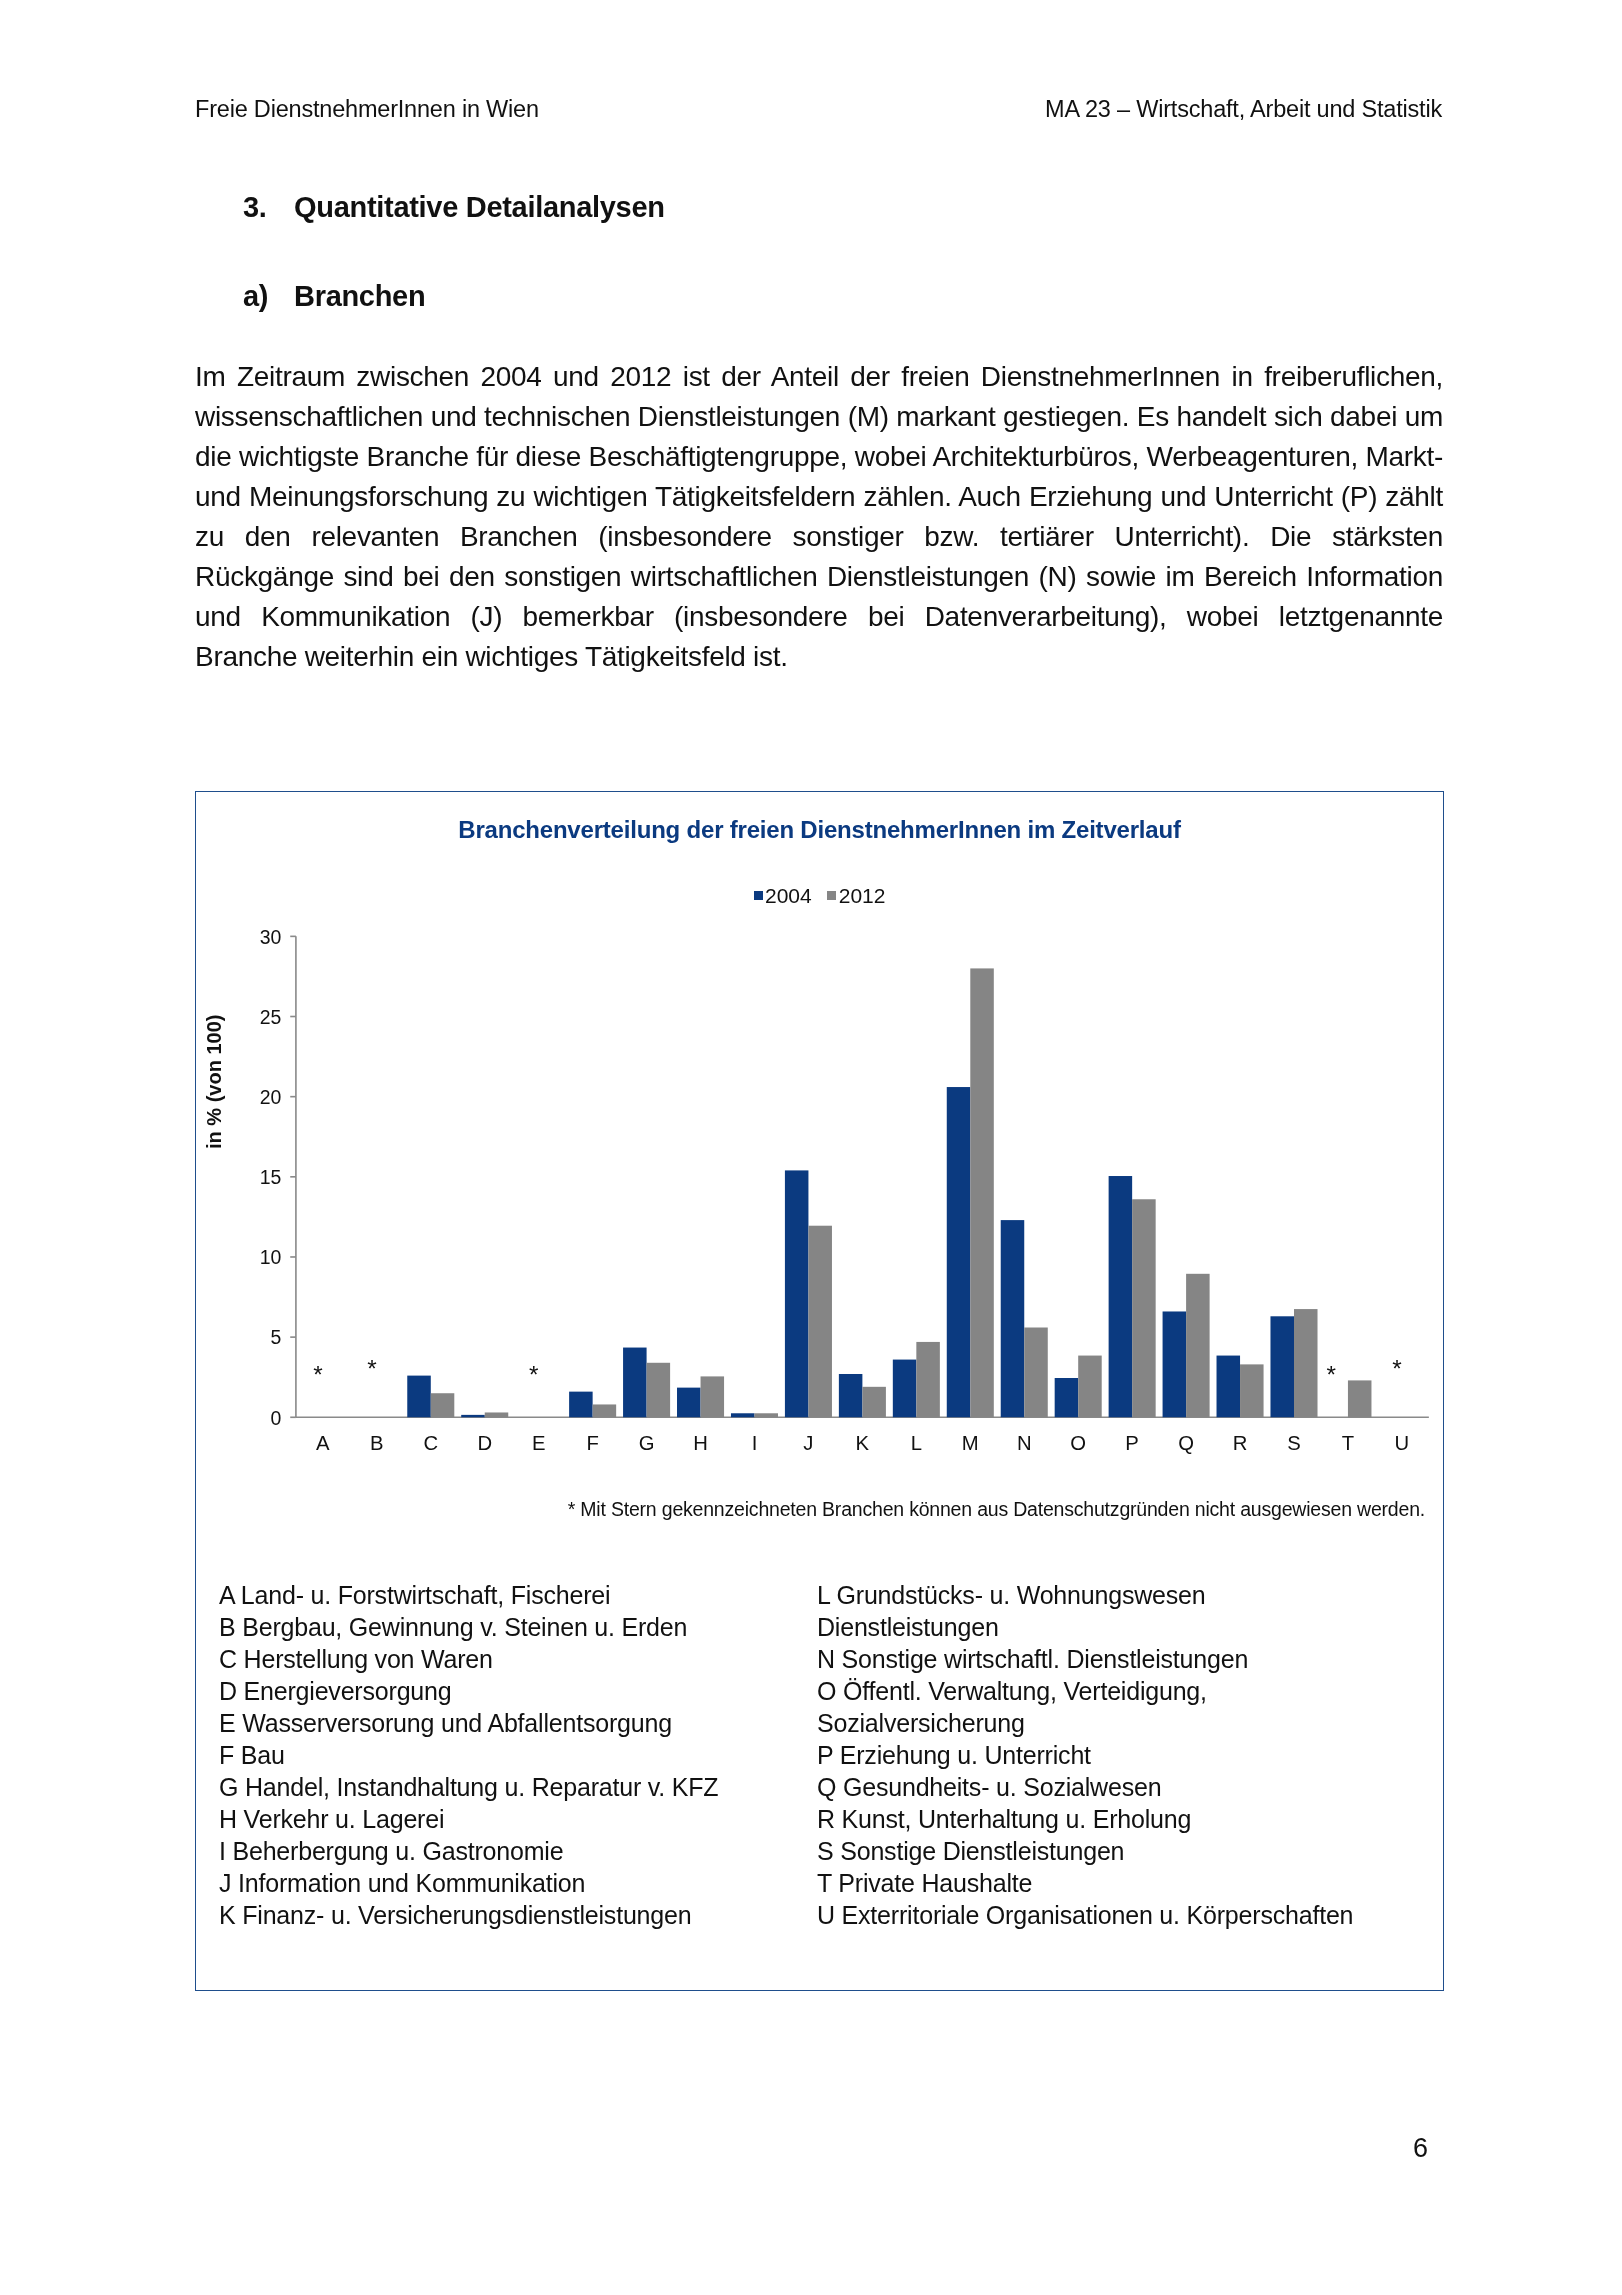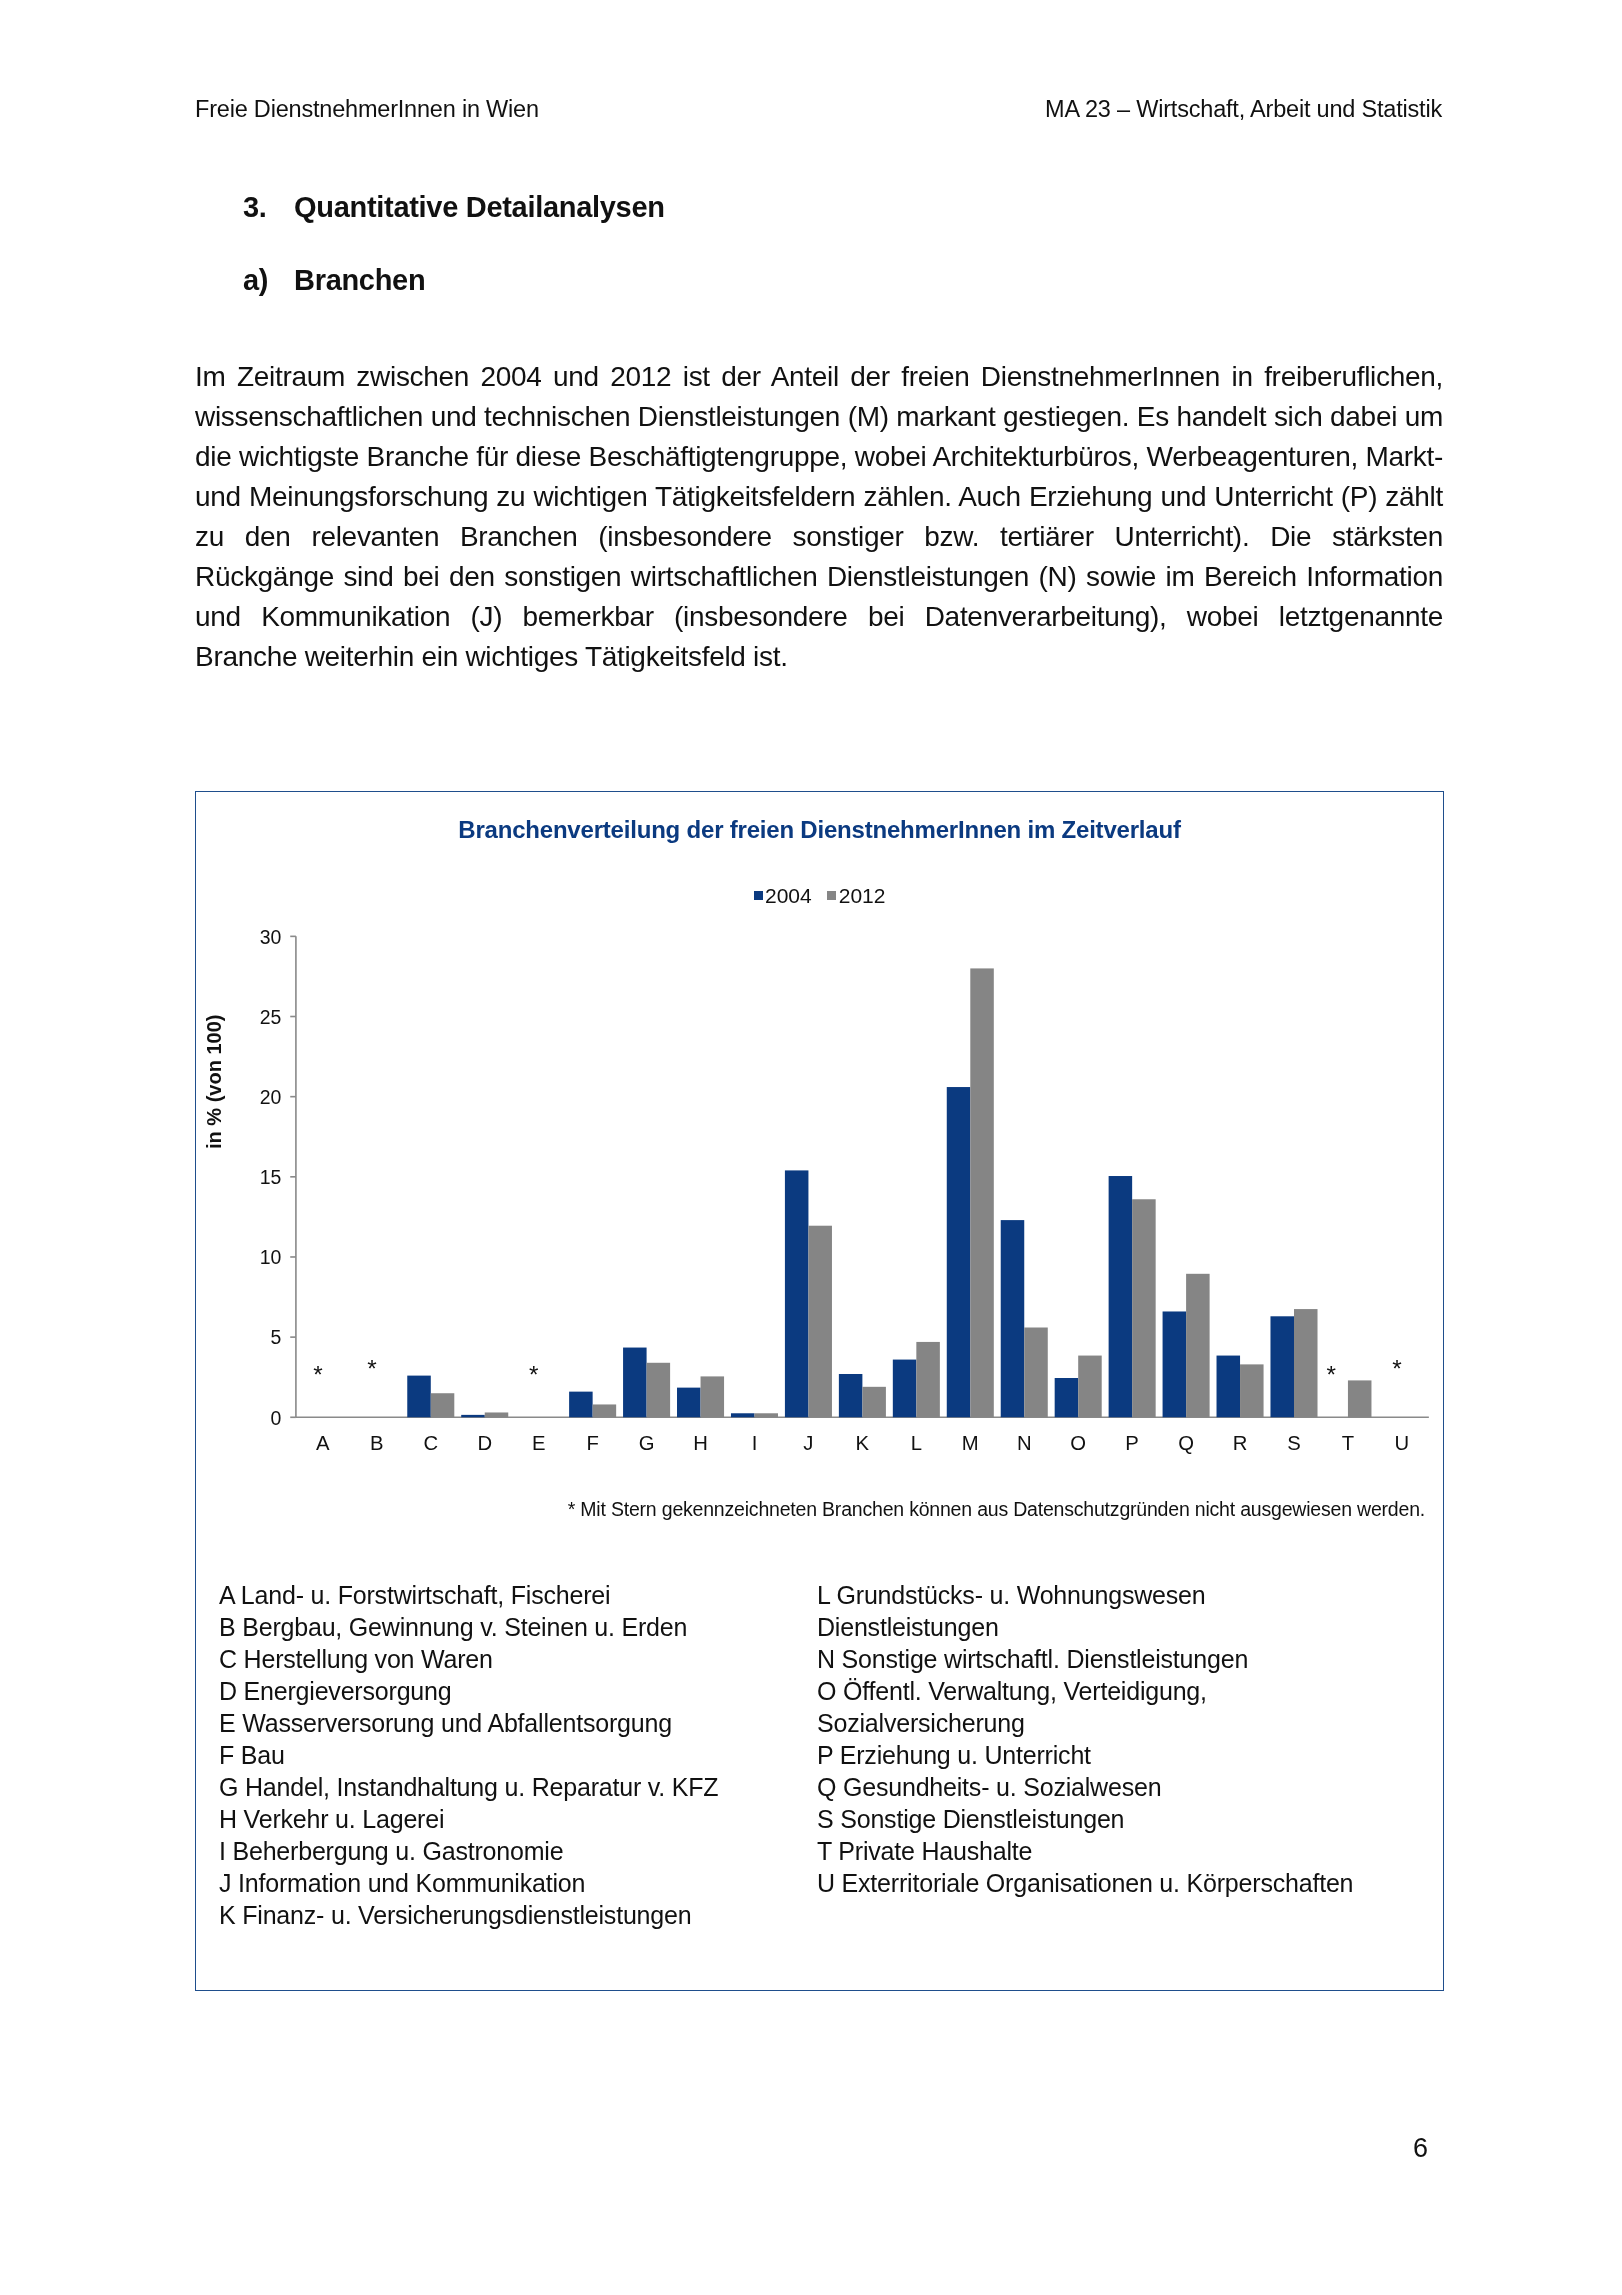--- a/index.html
+++ b/index.html
@@ -4,21 +4,21 @@
 <style>
   html, body { margin: 0; padding: 0; background: #ffffff; }
   body { width: 1622px; height: 2295px; position: relative; overflow: hidden;
          font-family: "Liberation Sans", sans-serif; color: #111; }
   .abs { position: absolute; }
   .hdr { top: 96px; font-size: 23.5px; letter-spacing: -0.2px; }
   .hdr-left { left: 195px; }
   .hdr-right { right: 180px; }
   .h1 { left: 243px; top: 191px; font-size: 29px; font-weight: bold; letter-spacing: -0.3px; }
   .h1 .num { display: inline-block; width: 51px; }
-  .h2 { left: 243px; top: 264px; font-size: 29px; font-weight: bold; letter-spacing: -0.3px; }
+  .h2 { left: 243px; top: 280px; font-size: 29px; font-weight: bold; letter-spacing: -0.3px; }
   .h2 .num { display: inline-block; width: 51px; }
   .para { left: 195px; top: 357px; width: 1248px; font-size: 28px; line-height: 40px;
           text-align: justify; letter-spacing: -0.3px; }
   .pagenum { left: 1413px; top: 2133px; font-size: 27px; }
 
   .chartbox { left: 195px; top: 791px; width: 1249px; height: 1200px;
               border: 1.6px solid #1f4e8c; box-sizing: border-box; }
   .ctitle { position: absolute; left: 0; right: 0; top: 24px; text-align: center;
             color: #0b3a80; font-weight: bold; font-size: 24px; letter-spacing: -0.2px; }
   .legend { position: absolute; left: 0; right: 0; top: 89px; text-align: center; font-size: 21px; }
@@ -153,20 +153,21 @@
       <div class="keyline">K Finanz- u. Versicherungsdienstleistungen</div>
     </div>
   <div class="keycol right" id="keyRight">
       <div class="keyline">L Grundstücks- u. Wohnungswesen</div>
       <div class="keyline">Dienstleistungen</div>
       <div class="keyline">N Sonstige wirtschaftl. Dienstleistungen</div>
       <div class="keyline">O Öffentl. Verwaltung, Verteidigung,</div>
       <div class="keyline">Sozialversicherung</div>
       <div class="keyline">P Erziehung u. Unterricht</div>
       <div class="keyline">Q Gesundheits- u. Sozialwesen</div>
+      <div class="keyline">R Kunst, Unterhaltung u. Erholung</div>
       <div class="keyline">S Sonstige Dienstleistungen</div>
       <div class="keyline">T Private Haushalte</div>
       <div class="keyline">U Exterritoriale Organisationen u. Körperschaften</div>
     </div>
 </div>
 
 <div class="abs pagenum">6</div>
 
 
 </body></html>

